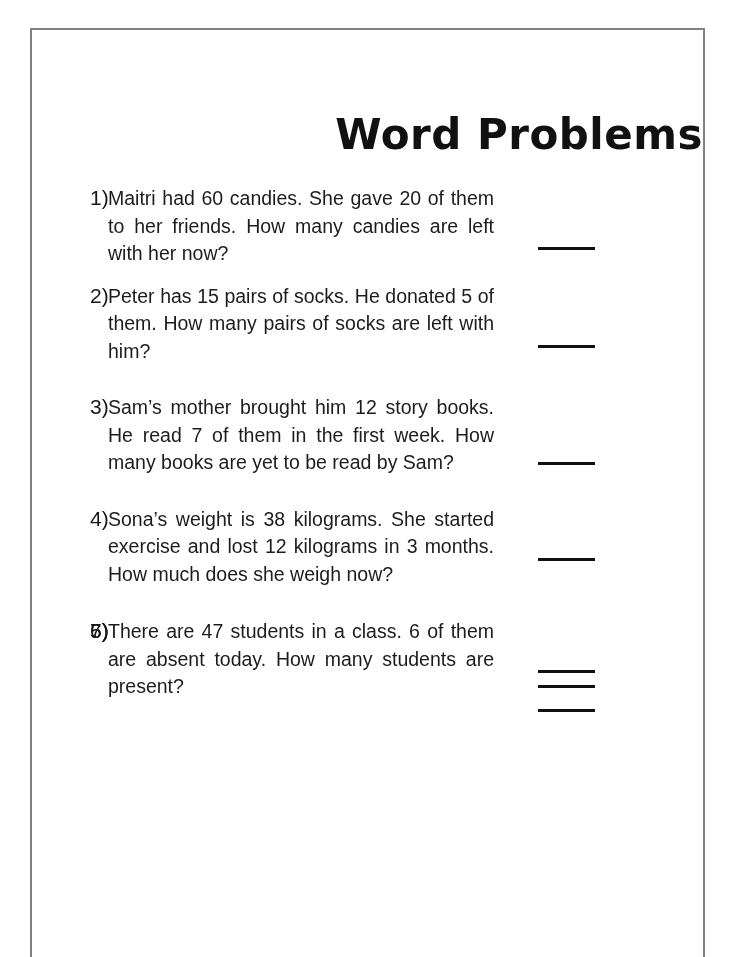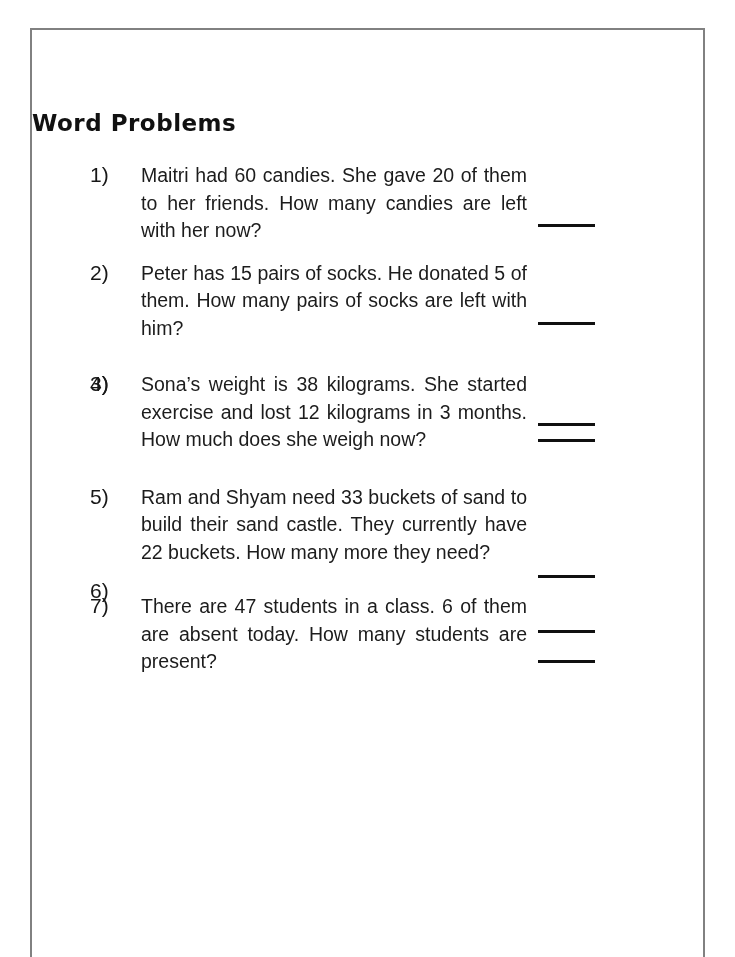--- a/index.html
+++ b/index.html
@@ -24,22 +24,22 @@
     top: 28px;
     width: 675px;
     height: 960px; 
     box-sizing: border-box;
     border: 2px solid #818181;
     border-bottom: none;
     background: #ffffff;
   }
   .title {
     margin-top: 80px;
-    text-align: left;
-    font-size: 23px;
+    text-align: right;
+    font-size: 42px;
     font-weight: 600;
     letter-spacing: 0.5px;
     color: #111111;
     font-family: "DejaVu Sans", "Liberation Sans", sans-serif;
   }
   .problems {
     margin-top: 26px;
   }
   .problem {
     position: relative;
@@ -47,21 +47,21 @@
   .num {
     position: absolute;
     left: 58px;
     top: -1px;
     width: 40px;
     font-size: 21px;
     line-height: 27.5px;
     color: #171717;
   }
   .text {
-    margin-left: 109px;
+    margin-left: 76px;
     width: 386px;
     font-size: 19.5px;
     line-height: 27.5px;
     text-align: justify;
     text-justify: inter-word;
     color: #1c1c1c;
   }
   .blank {
     position: absolute;
     left: 506px;
@@ -102,32 +102,32 @@
       </div>
 
       <div class="problem">
         <div class="num">2)</div>
         <div class="text">Peter has 15 pairs of socks. He donated 5 of them. How many pairs of socks are left with him?</div>
         <div class="blank"></div>
       </div>
 
       <div class="problem">
         <div class="num">3)</div>
+        <div class="text">Sam’s mother brought him 12 story books. He read 7 of them in the first week. How many books are yet to be read by Sam?</div>
         <div class="blank"></div>
       </div>
 
       <div class="problem">
         <div class="num">4)</div>
         <div class="text">Sona’s weight is 38 kilograms. She started exercise and lost 12 kilograms in 3 months. How much does she weigh now?</div>
         <div class="blank"></div>
       </div>
 
       <div class="problem">
         <div class="num">5)</div>
-        <div class="text">Ram and Shyam need 33 buckets of sand to build their sand castle. They currently have 22 buckets. How many more they need?</div>
         <div class="blank"></div>
       </div>
 
       <div class="problem">
         <div class="num">6)</div>
         <div class="blank"></div>
       </div>
 
       <div class="problem">
         <div class="num">7)</div>

